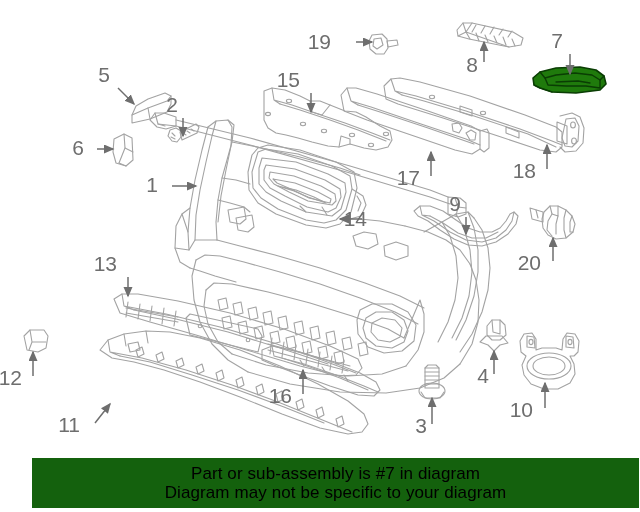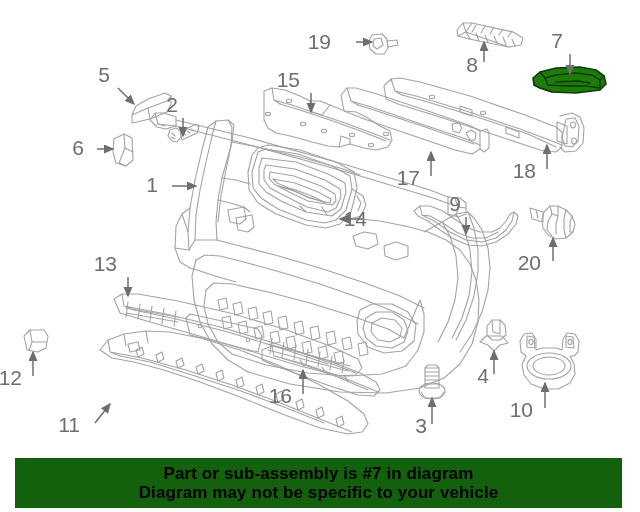--- a/index.html
+++ b/index.html
@@ -1,25 +1,24 @@
 <!DOCTYPE html>
 <html><head>
 <meta charset="utf-8">
 <style>
   html,body{margin:0;padding:0;background:#ffffff;}
   body{width:640px;height:512px;overflow:hidden;
        font-family:"Liberation Sans", sans-serif;}
   #stage{position:relative;width:640px;height:512px;background:#fff;}
   #diagram{position:absolute;left:0;top:0;width:640px;height:512px;}
   .banner{
-    position:absolute;left:15px;top:458px;width:607px;height:50px;
+    position:absolute;left:32px;top:458px;width:607px;height:50px;
     background:#14610d;color:#000;
     display:flex;flex-direction:column;align-items:center;justify-content:center;
     line-height:1.12;
-    font-weight:bold;
   }
   .banner div{font-size:17px;white-space:nowrap;letter-spacing:.1px;}
 </style>
 </head>
 <body>
 
 <div id="stage">
 
   <svg id="diagram" viewBox="0 0 640 512">
     <defs>
@@ -324,16 +323,16 @@
         <text x="536" y="178" fill="#6e6e6e" font-family="&quot;Liberation Sans&quot;, sans-serif" font-size="21" text-anchor="end">18</text>
         <line x1="356" y1="42" x2="372" y2="42" stroke="#6e6e6e" stroke-width="1.5" marker-end="url(#ah)"></line>
         <text x="331" y="49" fill="#6e6e6e" font-family="&quot;Liberation Sans&quot;, sans-serif" font-size="21" text-anchor="end">19</text>
         <line x1="553" y1="261" x2="553" y2="238" stroke="#6e6e6e" stroke-width="1.5" marker-end="url(#ah)"></line>
         <text x="541" y="270" fill="#6e6e6e" font-family="&quot;Liberation Sans&quot;, sans-serif" font-size="21" text-anchor="end">20</text>
       </g>
   </svg>
 
   <div class="banner">
     <div>Part or sub-assembly is #7 in diagram</div>
-    <div>Diagram may not be specific to your vehicle</div>
+    <div>Diagram may not be specific to your diagram</div>
   </div>
 
 </div>
 
 </body></html>

